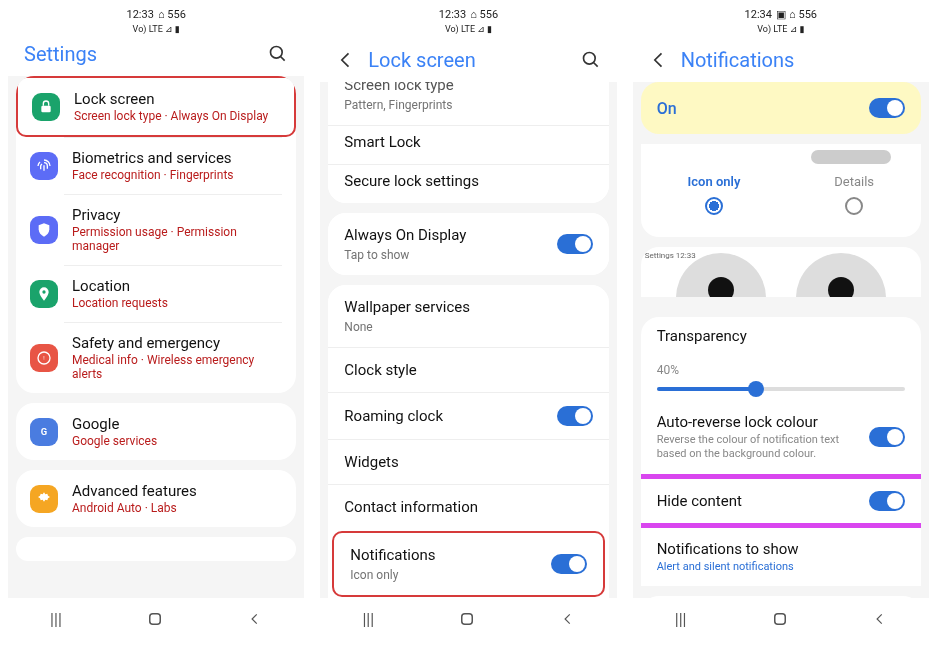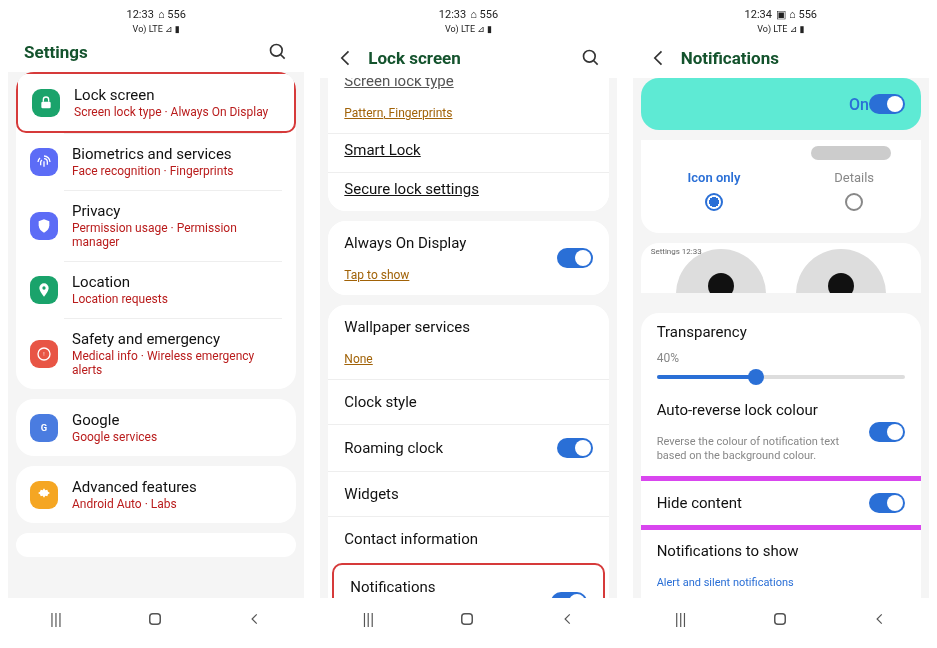--- a/index.html
+++ b/index.html
@@ -34,21 +34,21 @@
   }
   .status-left { display:flex; gap:4px; align-items:center; }
   .status-right { display:flex; gap:3px; align-items:center; font-size:9px; }
   .header-row {
     display:flex;
     align-items:center;
     padding: 14px 16px 10px 16px;
     background:#fff;
     gap:12px;
   }
-  .header-title { font-size:17px; font-weight:700; flex:1; color:#14532d; }
+  .header-title { font-size:20px; font-weight:400; flex:1; color:#3b82f6; }
   .search-ic, .back-ic { width:20px; height:20px; color:#333; }
   .scroll { flex:1; overflow:hidden; padding: 0 8px; }
   .card {
     background:#fff;
     border-radius:18px;
     margin-bottom:10px;
     overflow:hidden;
   }
   .item {
     display:flex;
@@ -76,40 +76,40 @@
   .highlight-red { border:2px solid #d63a3a; border-radius:10px; margin:0; }
   
   .flat-item {
     display:flex; align-items:center;
     padding:13px 16px;
     background:#fff;
     position:relative;
   }
   .flat-text { flex:1; }
   .flat-title { font-size:15px; color:#111; }
-  .flat-sub { font-size:12px; color:#a16207; margin-top:16px;text-decoration:underline; }
+  .flat-sub { font-size:12px; color:#737373; margin-top:4px; }
   .toggle {
     width:36px; height:20px; border-radius:10px;
     background:#2a6fd6; position:relative; flex-shrink:0;
   }
   .toggle::after{
     content:""; position:absolute; width:16px; height:16px;
     background:#fff; border-radius:50%; top:2px; right:2px;
   }
   .flat-group { background:#fff; border-radius:18px; margin:0 8px 10px 8px; overflow:hidden; }
   .flat-group .flat-item + .flat-item { border-top:1px solid #eee; }
   .navbar {
     height:42px; display:flex; justify-content:space-around; align-items:center;
     background:#fff;
   }
   .nav-ic { color:#555; font-size:16px; }
   
   .on-banner {
     display:flex; align-items:center; padding:16px;
-    background:#5eead4; border-radius:18px; margin:0 8px 10px 8px;text-align:right;
+    background:#fef9c3; border-radius:18px; margin:0 8px 10px 8px;
   }
   .on-banner .lbl { flex:1; font-size:16px; color:#2a6fd6; font-weight:500; }
   .radio-row {
     display:flex; justify-content:space-around; padding:10px 0 14px 0;
     background:transparent;
   }
   .radio-col { display:flex; flex-direction:column; align-items:center; gap:8px; }
   .radio-lbl { font-size:13px; }
   .radio-lbl.active { color:#2a6fd6; font-weight:600; }
   .radio-lbl.inactive { color:#888; }
@@ -124,40 +124,40 @@
   }
   .notif-dot {
     width:90px; height:74px; border-radius:50px 50px 0 0; background:#ddd;
     display:flex; align-items:center; justify-content:center; position:relative;
     margin-bottom:-30px;
   }
   .notif-dot::after { content:""; width:26px; height:26px; background:#111; border-radius:50%; position:absolute; top:24px; }
   .notif-dot.left::before { content:""; position:absolute; top:4px; left:8px; font-size:8px; color:#666; }
   .slider-wrap { padding: 10px 16px; background:#fff; margin:0 8px 0 8px; border-radius:0; }
   .slider-title { font-size:15px; color:#111; }
-  .slider-val { font-size:12px; color:#888; margin-top:10px; }
+  .slider-val { font-size:12px; color:#888; margin-top:18px; }
   .slider-bar { height:4px; background:#ddd; border-radius:2px; margin-top:10px; position:relative; }
   .slider-fill { height:4px; background:#2a6fd6; border-radius:2px; position:absolute; left:0; }
   .slider-thumb { width:16px; height:16px; background:#2a6fd6; border-radius:50%; position:absolute; top:-6px; transform:translateX(-50%); }
   .setting-row {
     display:flex; align-items:center; padding:12px 16px; background:#fff;
     margin:0 8px; gap:12px;
   }
   .setting-row + .setting-row { border-top:5px solid #d946ef; }
   .setting-txt { flex:1; }
   .setting-title { font-size:15px; color:#111; }
-  .setting-sub { font-size:11px; color:#888; margin-top:16px; line-height:1.3; }
+  .setting-sub { font-size:11px; color:#888; margin-top:2px; line-height:1.3; }
   .setting-sub.blue { color:#2a6fd6; }
   .section-gap { height:10px; }
   svg { display:block; }
-  .cut-top .flat-title:first-child { margin-top:-6px;text-decoration:underline; }
+  .cut-top .flat-title:first-child { margin-top:-6px; }
   .preview-chip {
     width:80px; height:14px; border-radius:7px; background:#ccc;
   }
-  .tiny-label { font-size:8px; color:#666; position:absolute; top:4px; left:10px; }
+  .tiny-label { font-size:8px; color:#666; position:absolute; top:4px; left:4px; }
 </style>
 </head>
 <body>
 
 <div class="phone">
   <div class="status-bar">
     <div class="status-left">
       <span>12:33</span>
       <span>⌂ 556</span>
     </div>

